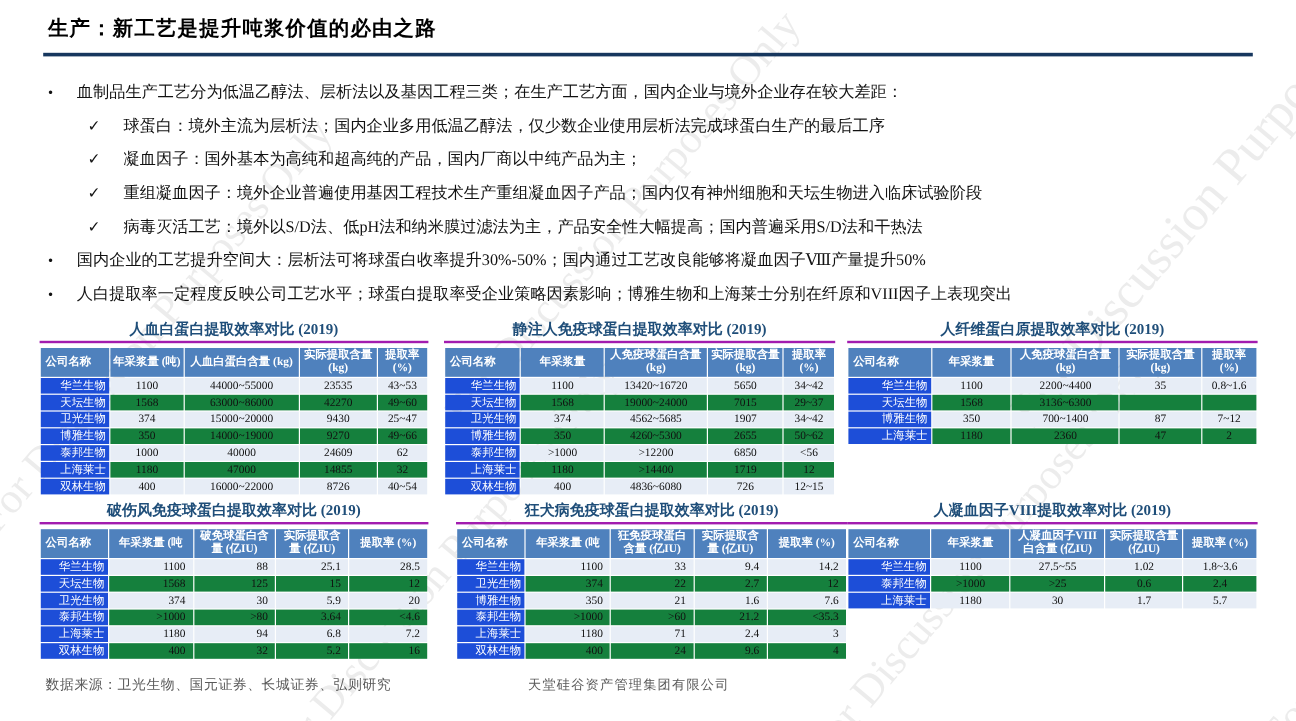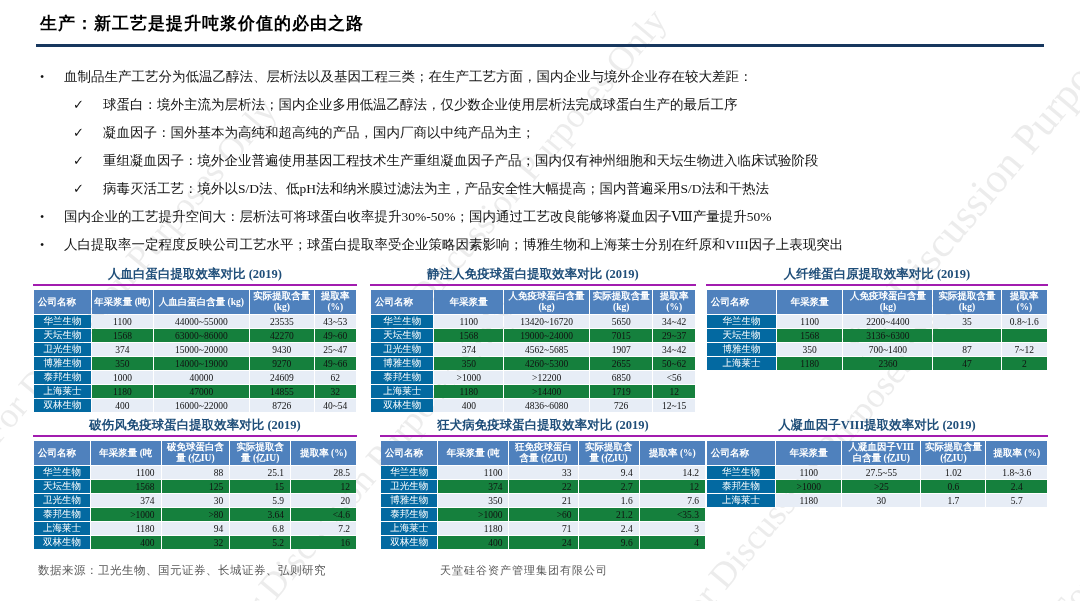--- a/index.html
+++ b/index.html
@@ -22,21 +22,21 @@
   #tsec3{left:33px;top:417px;width:324px;}
   #tsec4{left:380px;top:417px;width:326px;}
   #tsec5{left:706px;top:417px;width:342px;}
   .tbl-title{text-align:center;font-weight:bold;color:#1f4e79;font-size:12.5px;line-height:16px;
              padding-bottom:2px;border-bottom:2px solid #a21caf;margin-bottom:3px;white-space:nowrap;}
   table.stat{width:100%;border-collapse:separate;border-spacing:1px;table-layout:fixed;font-size:9.5px;}
   table.stat th{background:#4f81bd;color:#fff;font-weight:bold;text-align:center;
                 padding:1px 2px;line-height:1.15;height:22px;overflow:hidden;}
   table.stat th.first{text-align:left;padding-left:4px;margin-top:33px;}
   table.stat td{height:12px;padding:0 3px;overflow:hidden;white-space:nowrap;}
-  table.stat td.rowhead{background:#0369a1;color:#fff;text-align:center;}
+  table.stat td.rowhead{background:#1d4ed8;color:#fff;text-align:right;}
   table.stat tr.odd  td:not(.rowhead){background:#e7edf6;}
   table.stat tr.even td:not(.rowhead){background:#15803d;}
   table.stat.align-center td:not(.rowhead){text-align:center;}
   table.stat.align-right  td:not(.rowhead){text-align:right;padding-right:6px;}
   
   .footer-source{position:absolute;left:38px;top:563px;font-size:11.5px;color:#595959;letter-spacing:.5px;}
   .footer-company{position:absolute;left:440px;top:563px;font-size:11px;color:#595959;letter-spacing:1px;}
   .page-number{position:absolute;left:1016px;top:561px;font-size:12.5px;color:#8a8a8a;margin-top:48px;}
   
   .wm{position:absolute;color:rgba(130,130,130,0.15);font-size:36px;white-space:nowrap;

